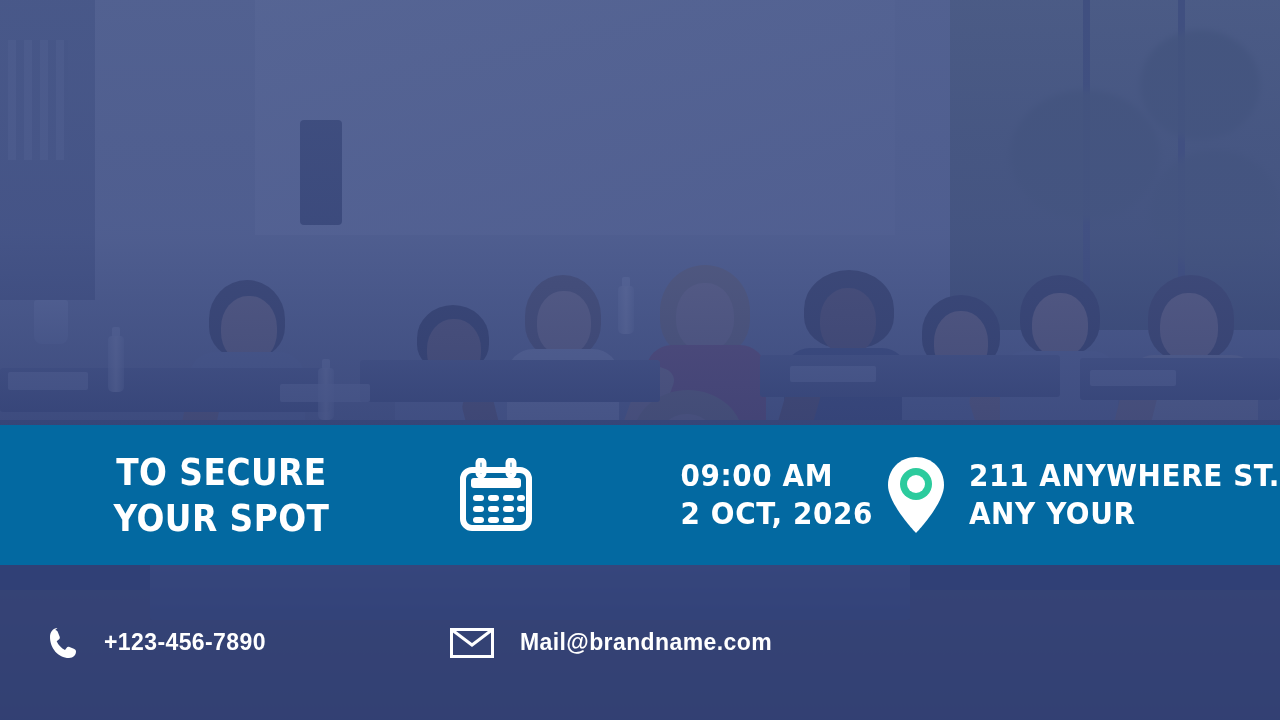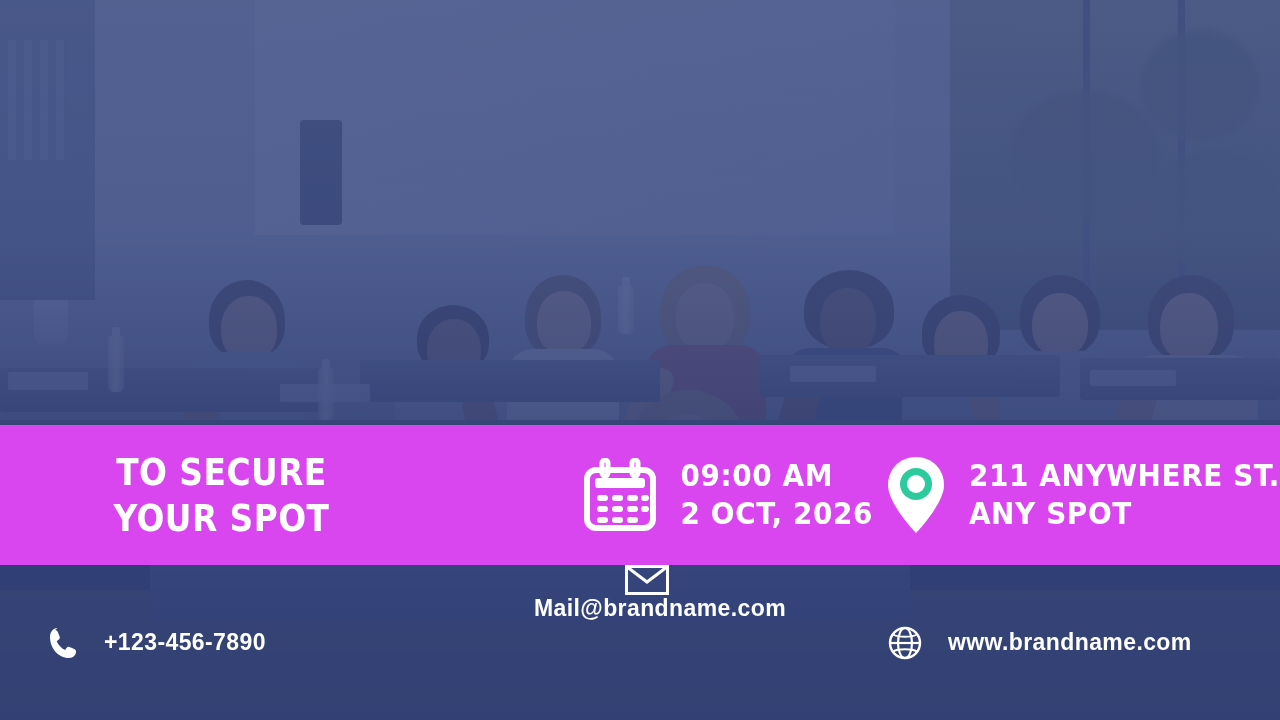--- a/index.html
+++ b/index.html
@@ -174,32 +174,32 @@
       3px 3px 0 rgba(14,18,30,.85);
     white-space: nowrap;
   }
 
   
   .band {
     position: absolute;
     left: 0; top: 425px;
     width: 100%;
     height: 140px;
-    background: #d946ef;
+    background: #0369a1;
     z-index: 7;
     display: flex;
     align-items: center;
   }
   .band-cell {
     display: flex;
     align-items: center;
     height: 100%;
   }
   .cell-cta { width: 450px; justify-content: center; }
-  .cell-date { width: 420px; justify-content: flex-end; padding-left: 16px; }
+  .cell-date { width: 420px; justify-content: space-between; padding-left: 16px; }
   .cell-loc { flex: 1; justify-content: flex-start; padding-left: 12px; }
 
   .cta-text {
     font-family: "Liberation Sans Narrow", "DejaVu Sans Condensed", "Liberation Sans", sans-serif;
     font-weight: bold;
     font-size: 38px;
     line-height: 1.22;
     color: #ffffff;
     text-align: center;
     letter-spacing: .5px;
@@ -231,21 +231,21 @@
     z-index: 8;
     display: flex;
     align-items: center;
   }
   .foot-item {
     display: flex;
     align-items: center;
     height: 100%;
   }
   .foot-phone { width: 390px; padding-left: 48px; }
-  .foot-mail  { width: 420px; padding-left: 12px; flex-direction: column; }
+  .foot-mail  { width: 420px; padding-left: 12px; }
   .foot-web   { flex: 1; padding-left: 18px; }
   .foot-text {
     font-family: "Liberation Sans", sans-serif;
     font-weight: bold;
     font-size: 23px;
     color: #ffffff;
     letter-spacing: .4px;
     white-space: nowrap;
   }
   .foot-icon { margin-right: 26px; display: flex; align-items: center; }
@@ -393,21 +393,21 @@
     <div class="band-cell cell-loc">
       <div class="icon-box" style="margin-right:22px;">
         <svg width="62" height="82" viewBox="0 0 62 82" aria-hidden="true">
           <path d="M31 3 C15 3 3 15 3 31 C3 50 31 79 31 79 C31 79 59 50 59 31 C59 15 47 3 31 3 Z" fill="#ffffff"></path>
           <circle cx="31" cy="30" r="16" fill="#2ccb9d"></circle>
           <circle cx="31" cy="30" r="9" fill="#ffffff"></circle>
         </svg>
       </div>
       <div class="band-info">
         <div>211 ANYWHERE ST.</div>
-        <div>ANY SPOT</div>
+        <div>ANY YOUR</div>
       </div>
     </div>
 
   </div>
 
   <div class="footer">
 
     <div class="foot-item foot-phone">
       <span class="foot-icon">
         <svg width="30" height="34" viewBox="0 0 30 34" aria-hidden="true">
@@ -420,28 +420,16 @@
     <div class="foot-item foot-mail">
       <span class="foot-icon">
         <svg width="44" height="30" viewBox="0 0 44 30" aria-hidden="true">
           <rect x="1.5" y="1.5" width="41" height="27" fill="none" stroke="#ffffff" stroke-width="3"></rect>
           <path d="M1.5 1.5 L22 17 L42.5 1.5" fill="none" stroke="#ffffff" stroke-width="3"></path>
         </svg>
       </span>
       <span class="foot-text">Mail@brandname.com</span>
     </div>
 
-    <div class="foot-item foot-web">
-      <span class="foot-icon">
-        <svg width="34" height="34" viewBox="0 0 34 34" aria-hidden="true">
-          <circle cx="17" cy="17" r="15" fill="none" stroke="#ffffff" stroke-width="2.4"></circle>
-          <ellipse cx="17" cy="17" rx="7" ry="15" fill="none" stroke="#ffffff" stroke-width="2.2"></ellipse>
-          <line x1="2" y1="17" x2="32" y2="17" stroke="#ffffff" stroke-width="2.2"></line>
-          <path d="M5 8.5 C10 11.5 24 11.5 29 8.5" fill="none" stroke="#ffffff" stroke-width="2"></path>
-          <path d="M5 25.5 C10 22.5 24 22.5 29 25.5" fill="none" stroke="#ffffff" stroke-width="2"></path>
-        </svg>
-      </span>
-      <span class="foot-text">www.brandname.com</span>
-    </div>
 
   </div>
 
 </div>
 
 </body></html>

